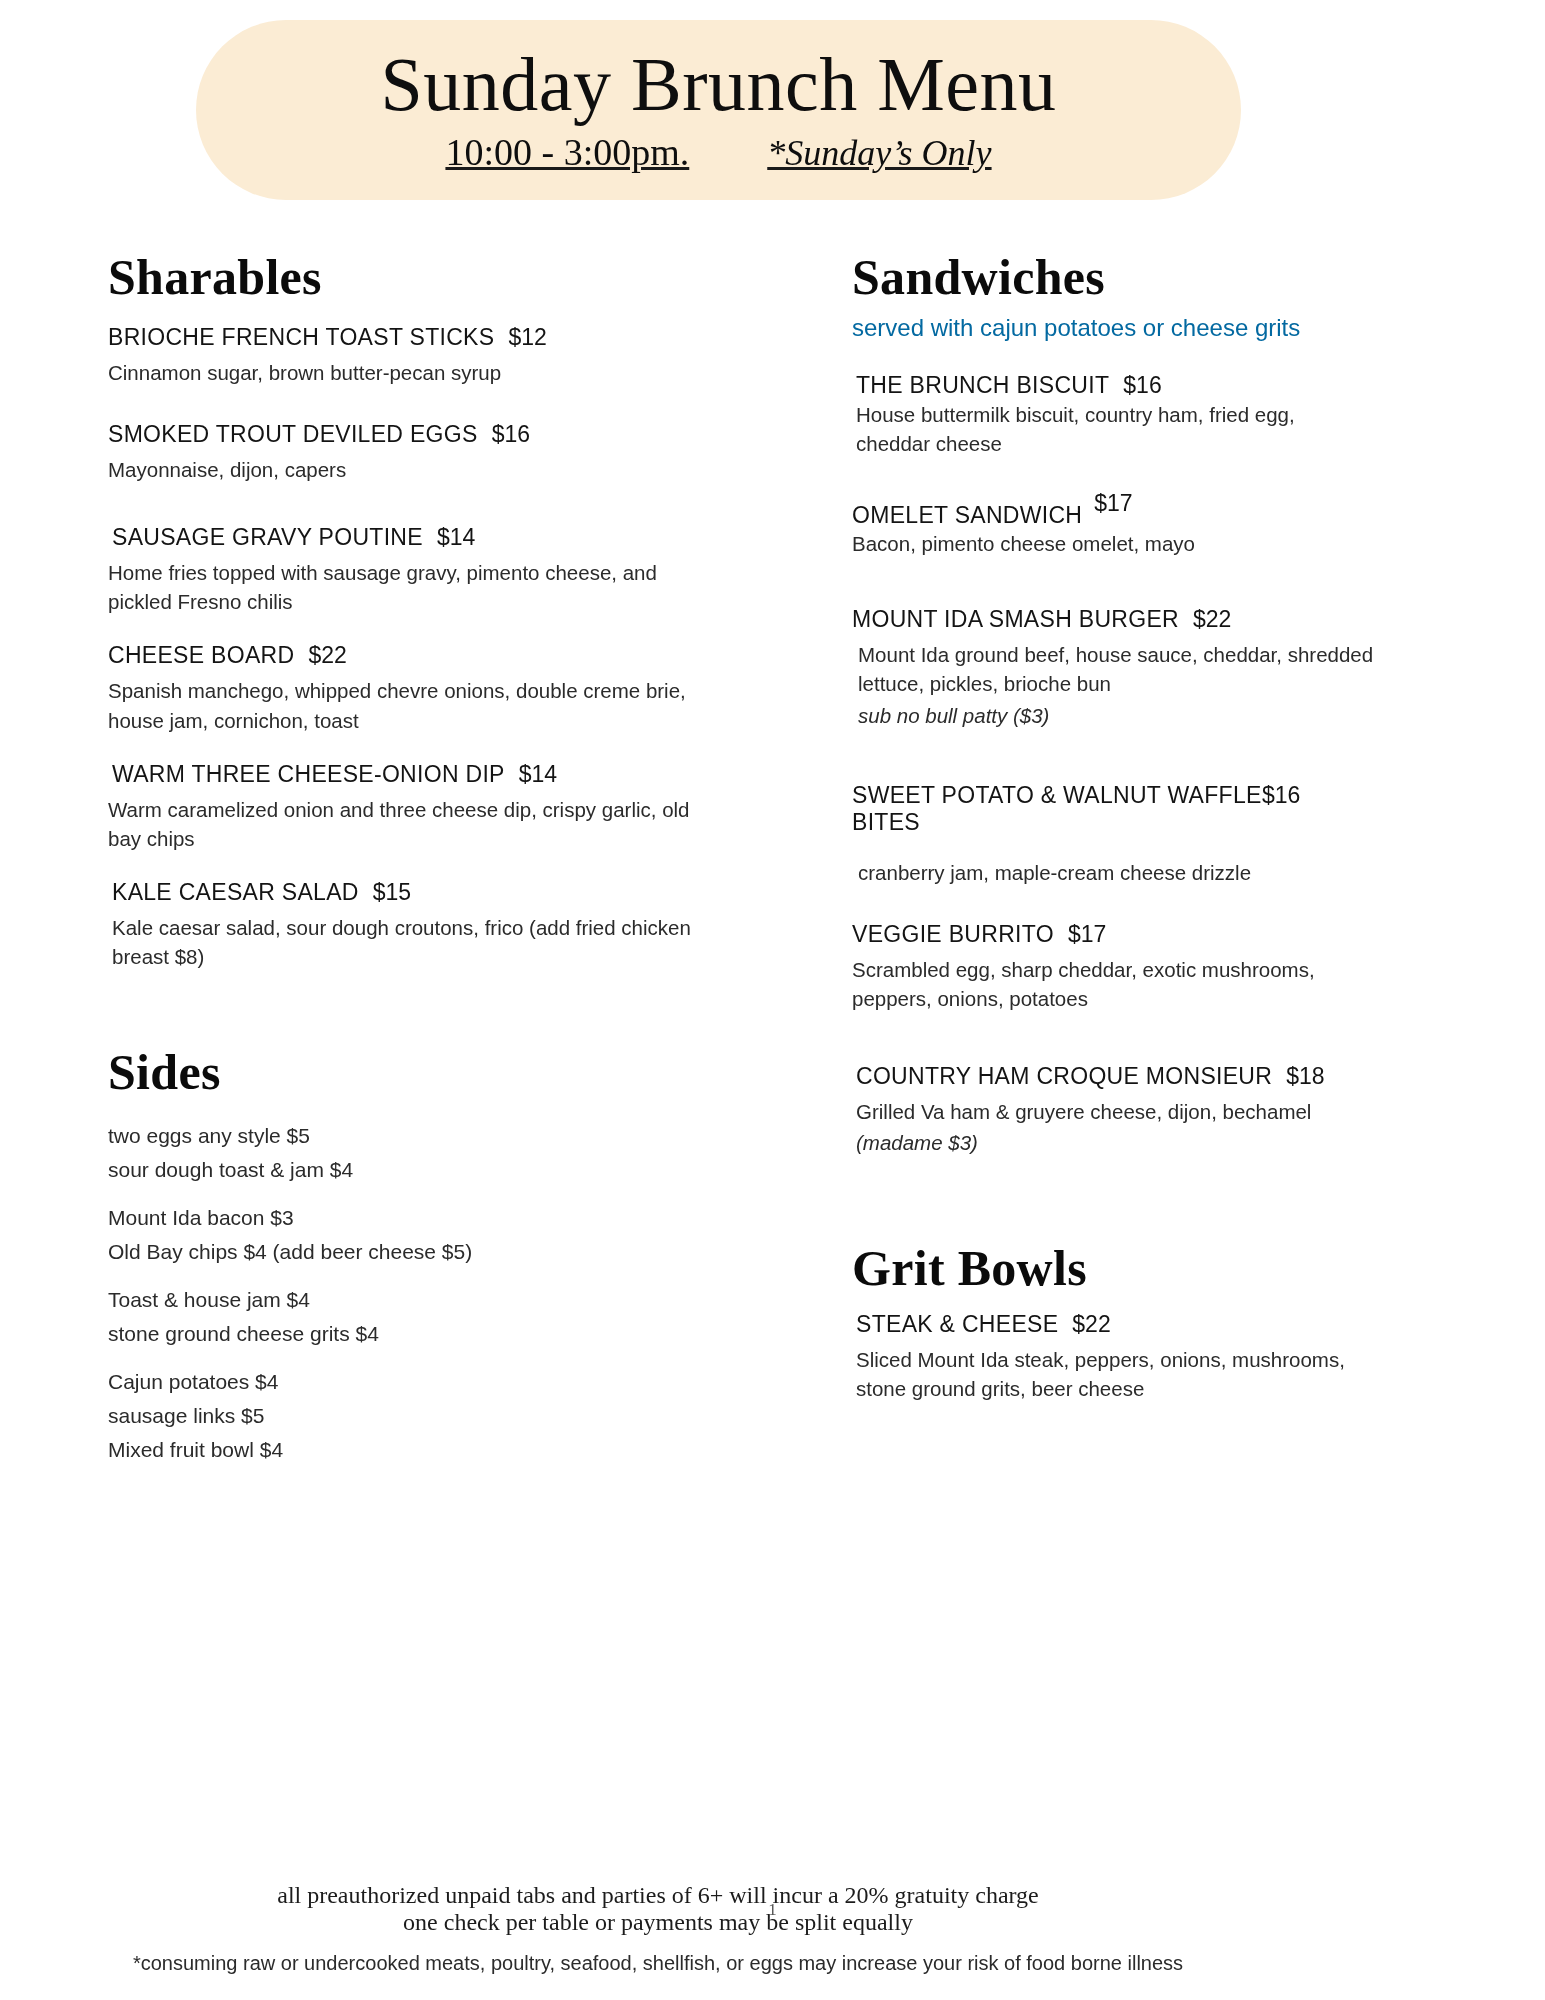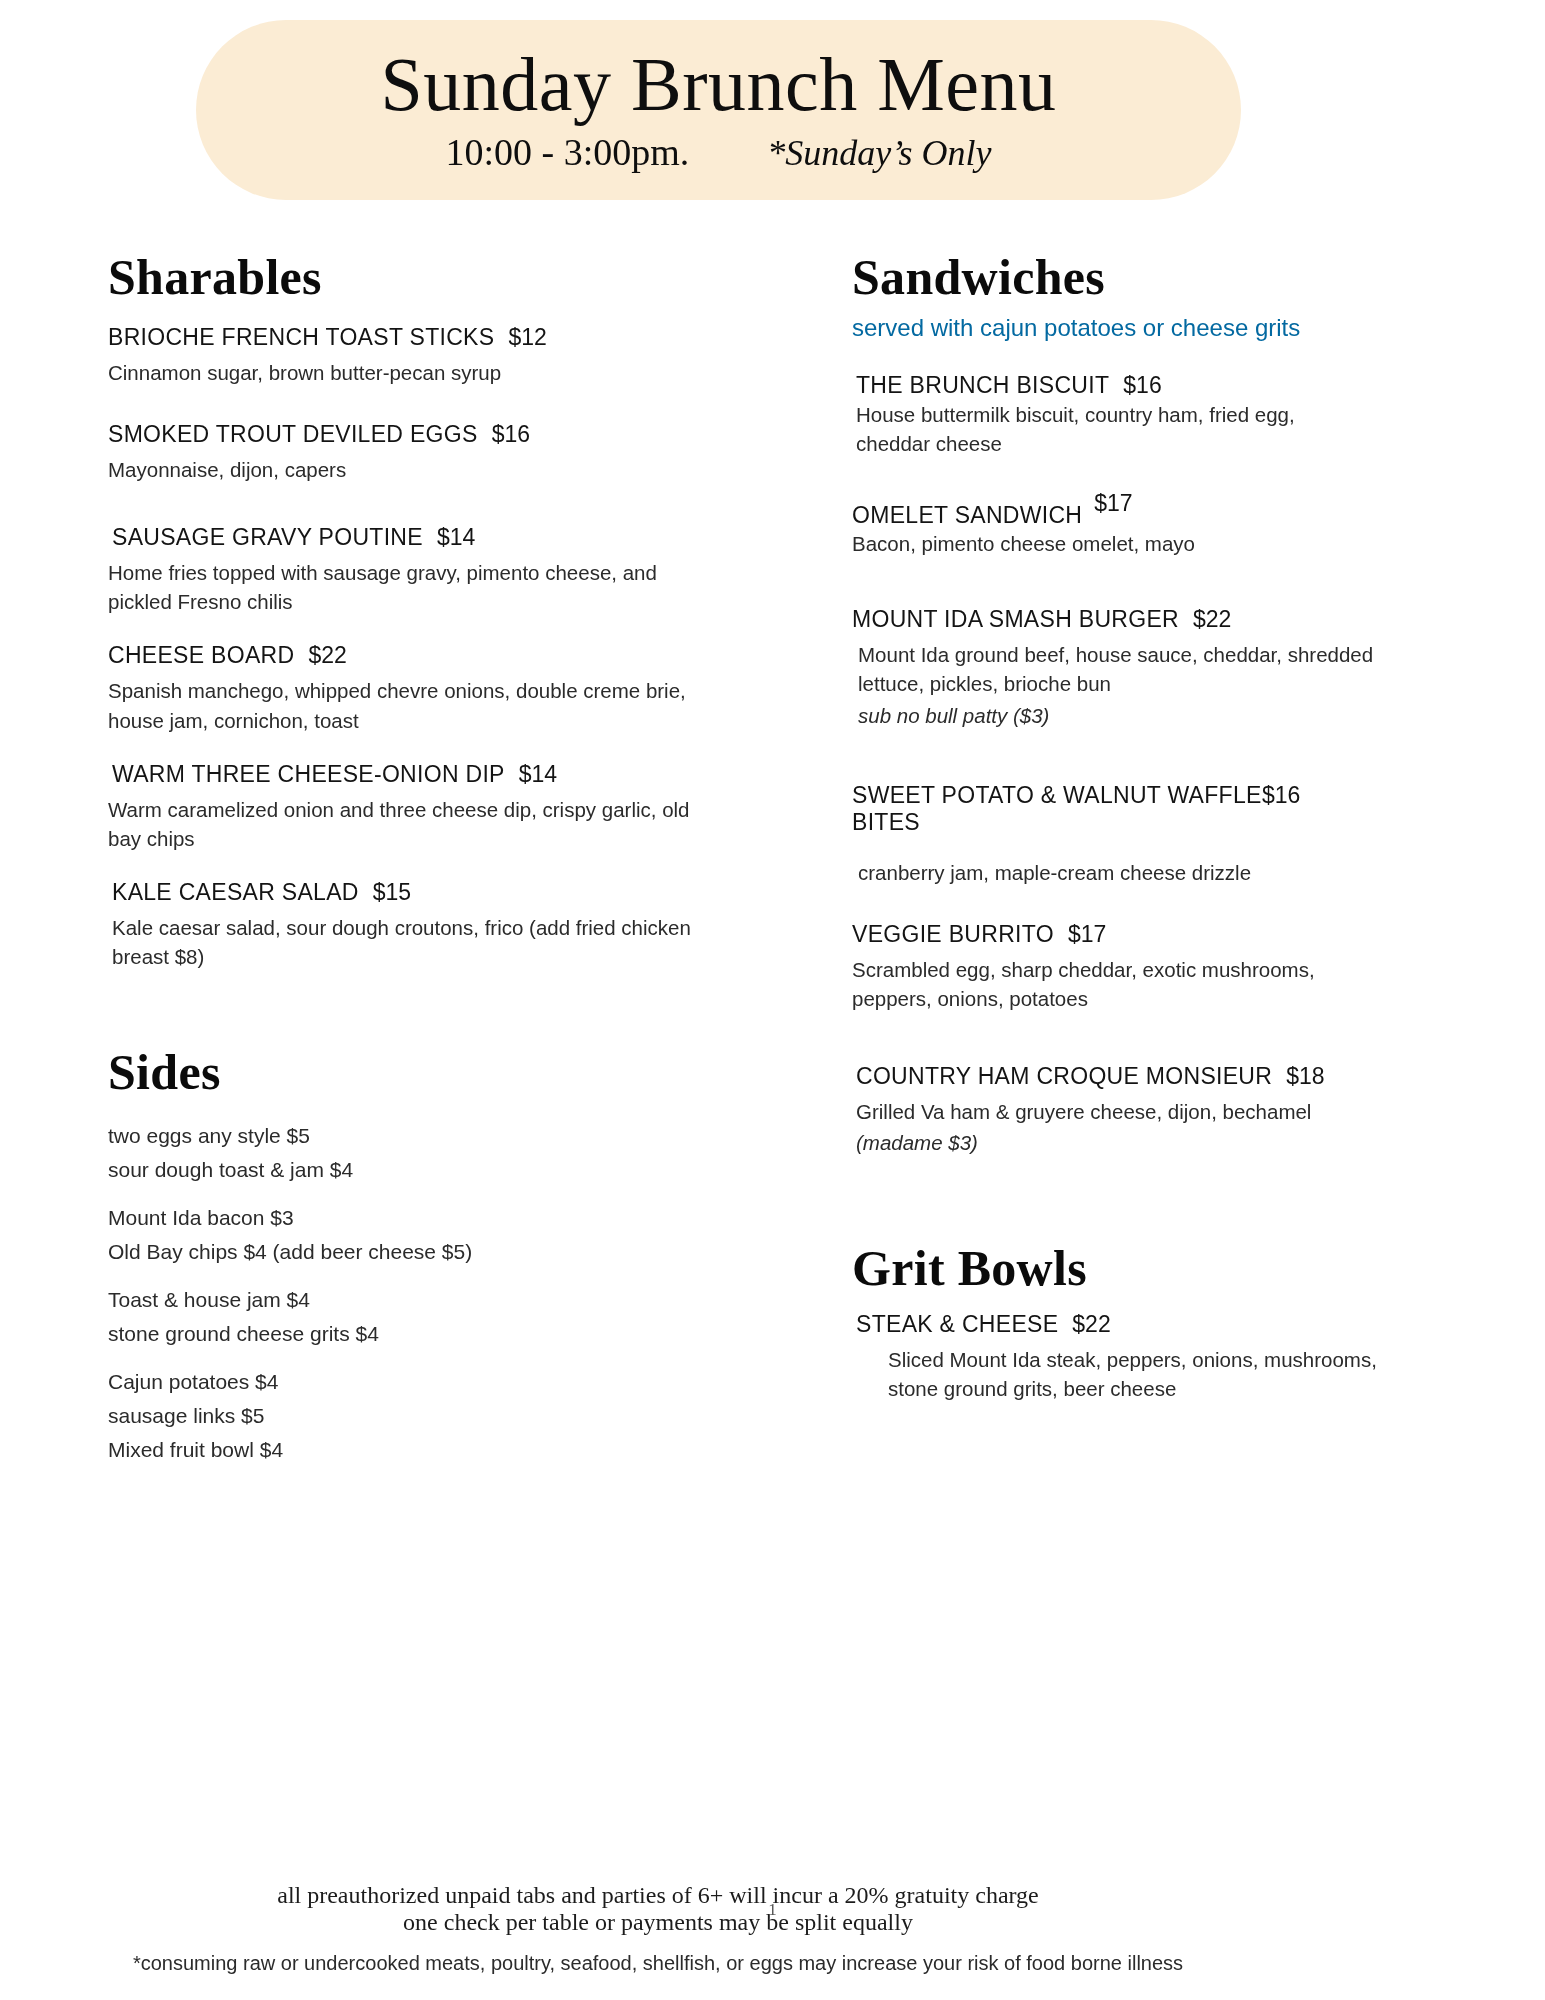--- a/index.html
+++ b/index.html
@@ -37,20 +37,21 @@
     letter-spacing: 0.5px;
     color: #0e0e0e;
     white-space: nowrap;
   }
   .menu-hours-row {
     margin-top: 8px;
     display: flex;
     align-items: baseline;
     gap: 62px;
     white-space: nowrap;
+    text-decoration: underline;
   }
   .menu-hours {
     font-family: "Liberation Serif", serif;
     font-size: 38px;
     color: #0e0e0e;
   }
   .menu-note {
     font-family: "Liberation Serif", serif;
     font-style: italic;
     font-size: 36px;
@@ -311,21 +312,21 @@
     <div class="item-extra">(madame $3)</div>
   </div>
 
   <h2 class="section-heading" style="margin-top:82px; margin-bottom:14px;">Grit Bowls</h2>
 
   <div class="item indent-1">
     <div class="item-name-row">
       <span class="item-name">STEAK &amp; CHEESE</span>
       <span class="item-price">$22</span>
     </div>
-    <div class="item-desc" style="max-width:520px;margin-left:32px;">Sliced Mount Ida steak, peppers, onions, mushrooms, stone ground grits, beer cheese</div>
+    <div class="item-desc" style="max-width:520px;">Sliced Mount Ida steak, peppers, onions, mushrooms, stone ground grits, beer cheese</div>
   </div>
 
 </div>
 
 <div class="footer">
   <div class="footer-line-1">all preauthorized unpaid tabs and parties of 6+ will incur a 20% gratuity charge</div>
   <div class="footer-line-2">one check per table or payments may be split equally</div>
   <div class="footer-line-3">*consuming raw or undercooked meats, poultry, seafood, shellfish, or eggs may increase your risk of food borne illness</div>
 </div>
 <div class="page-num">1</div>

